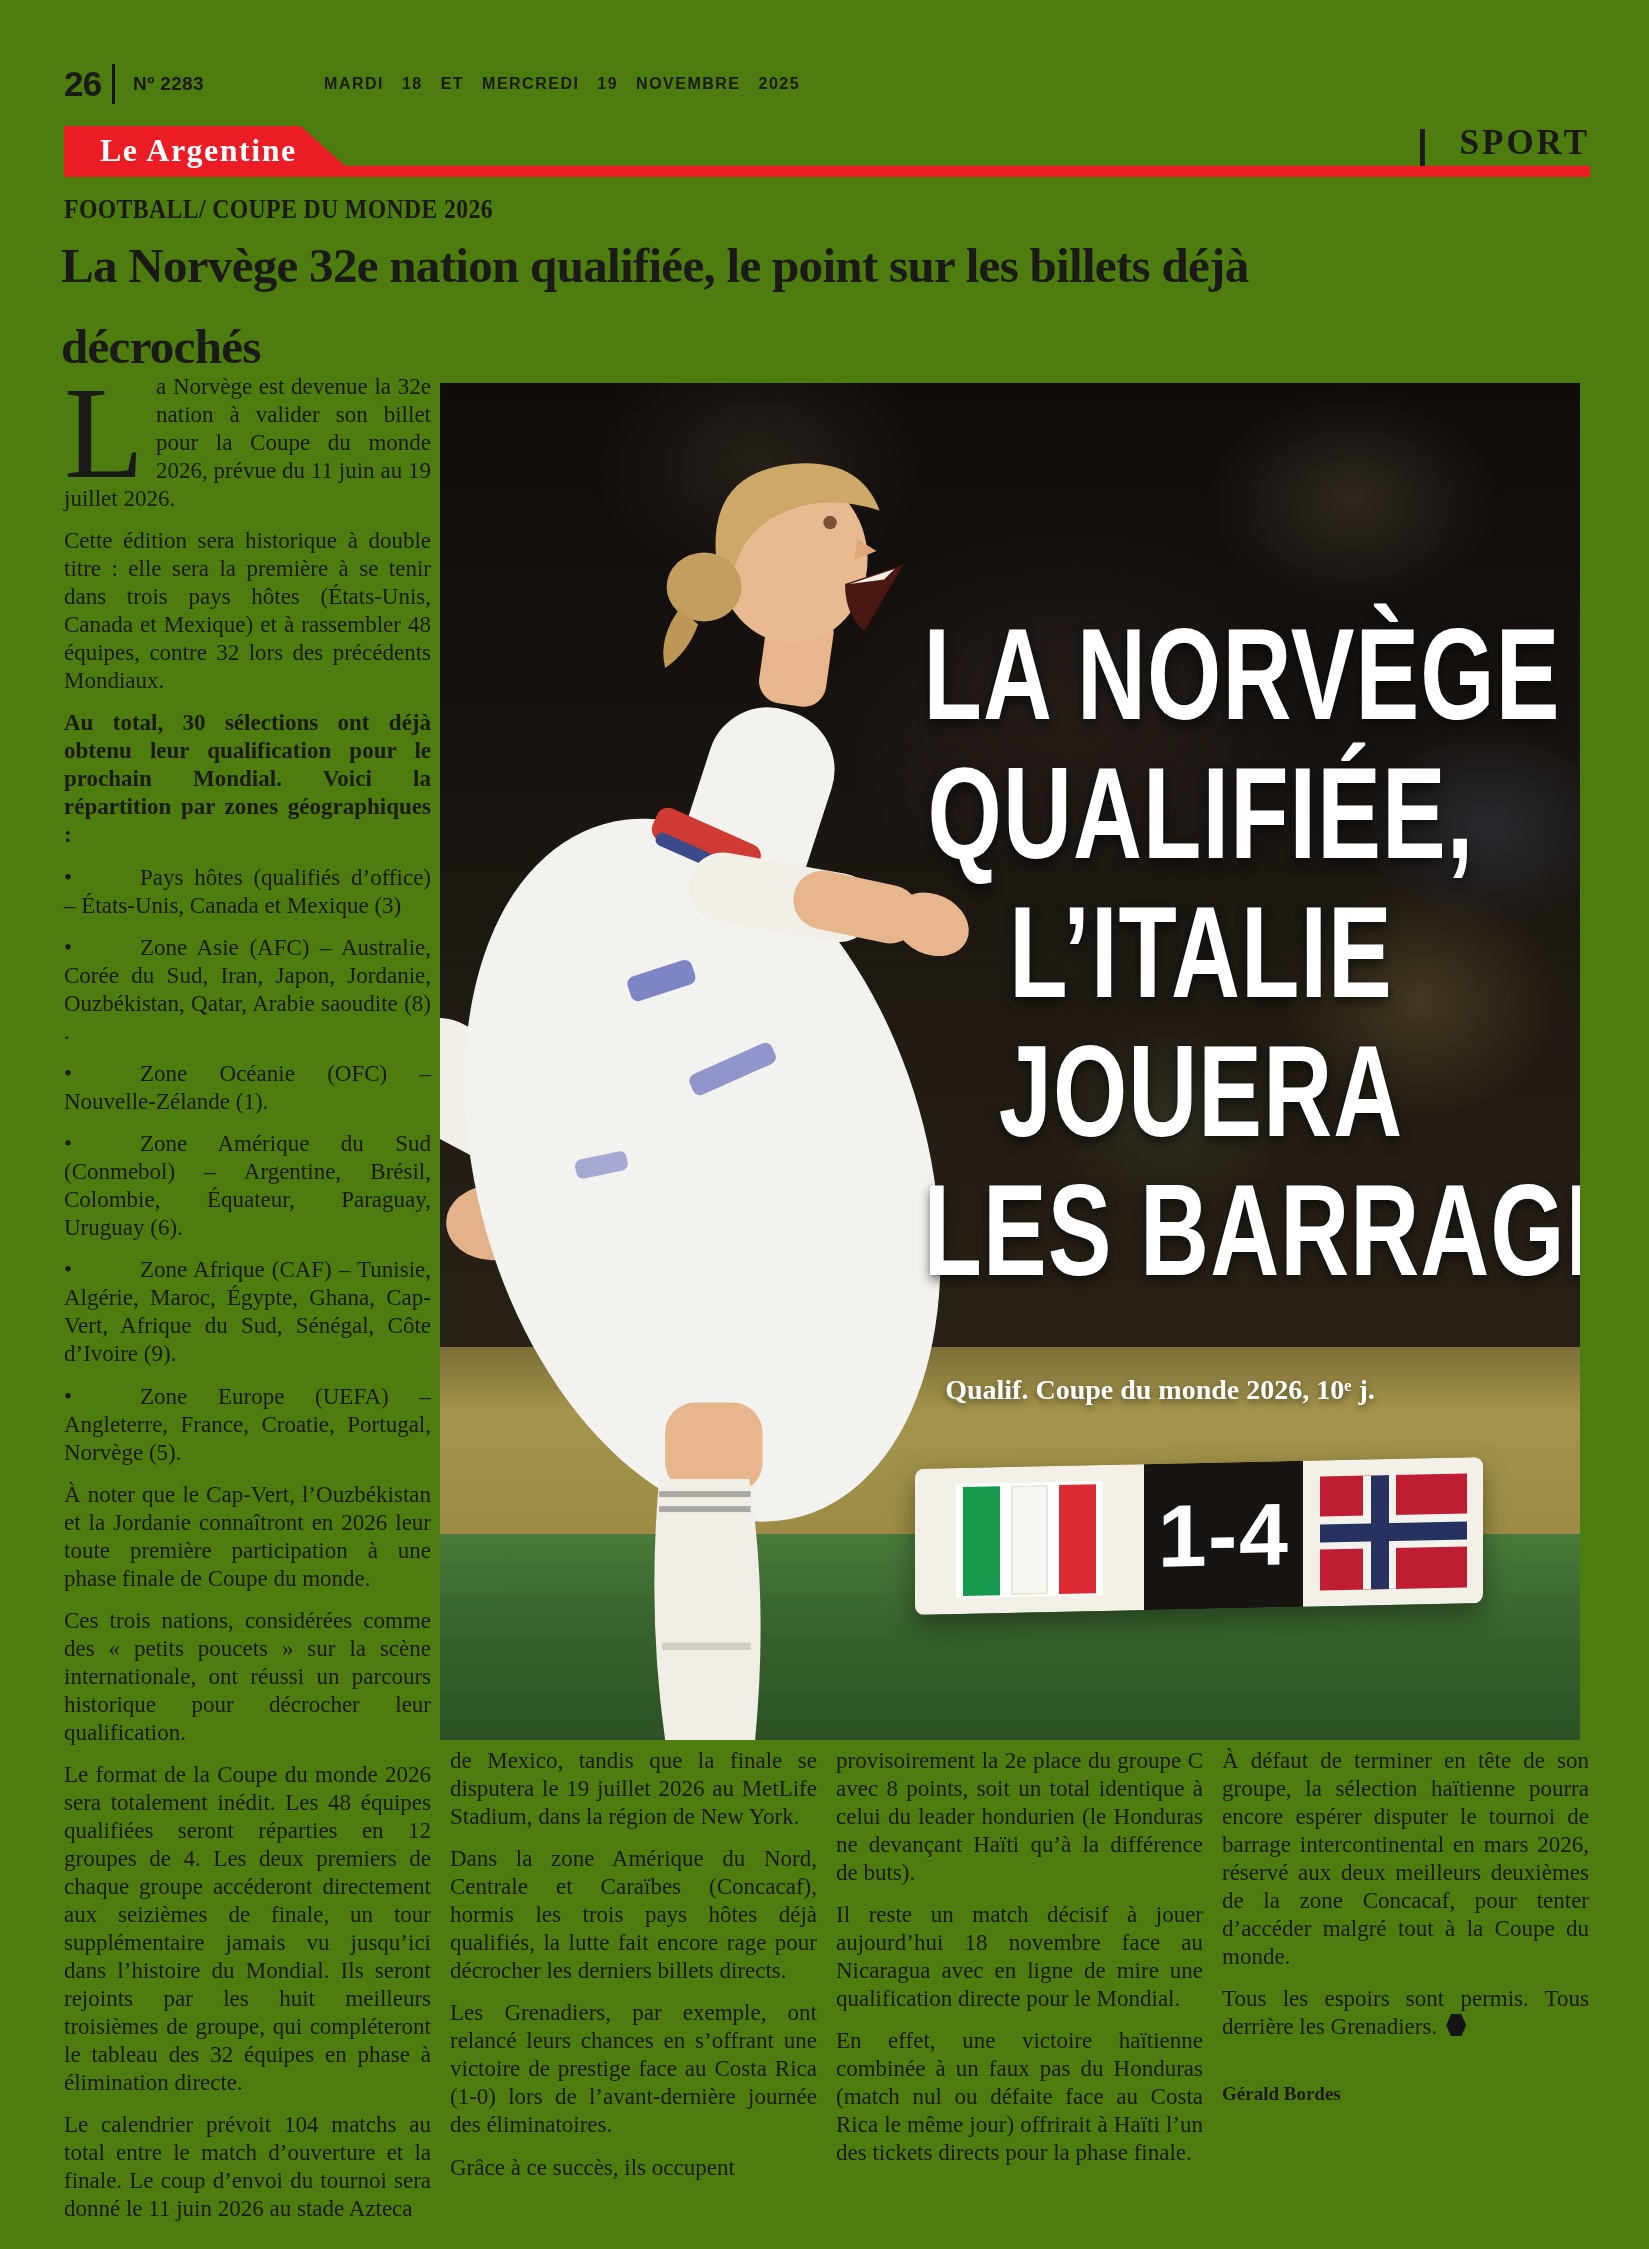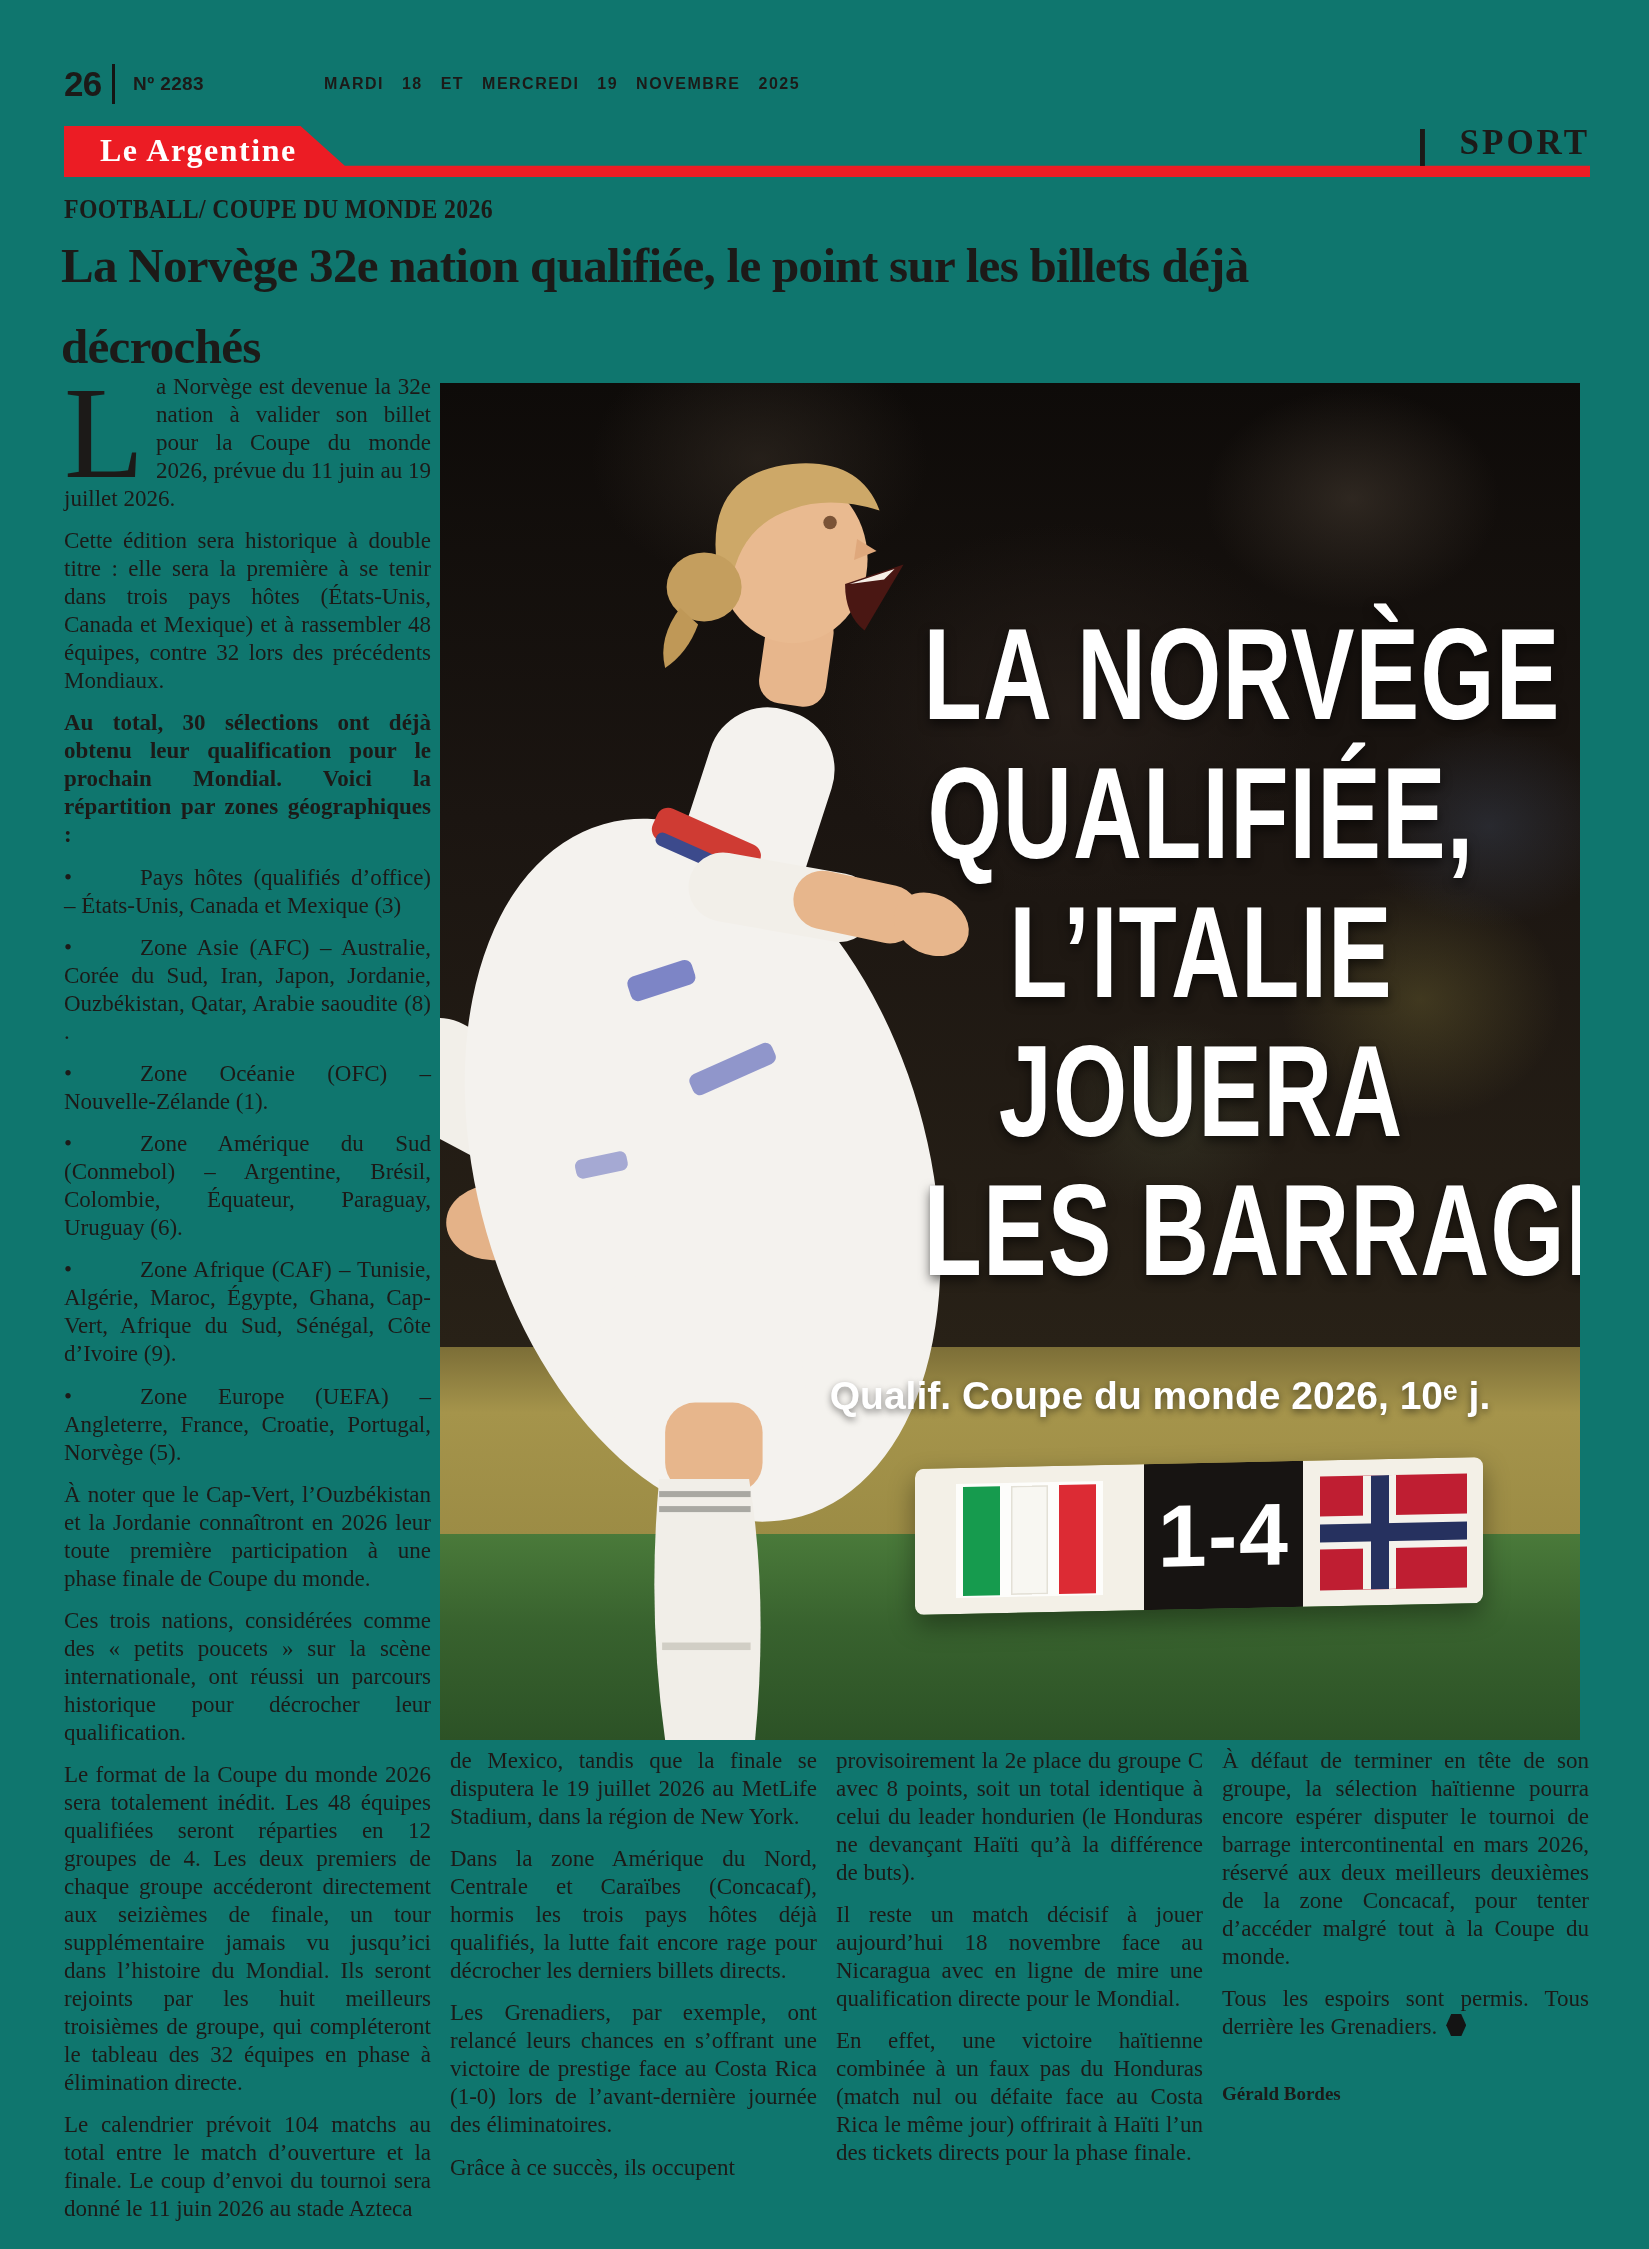--- a/index.html
+++ b/index.html
@@ -1,17 +1,17 @@
 <!DOCTYPE html>
 <html style="font-size:12px"><head>
 <meta charset="utf-8">
 <style>
   html,body{margin:0;padding:0;background:#e9e9e9;}
   .page{
-    position:relative; width:1650px; height:2250px; background:#0f766e;
+    position:relative; width:1650px; height:2250px; background:#4d7c0f;
     font-family:"Liberation Serif", serif; color:#1c1a18; overflow:hidden;
     margin:0 auto;
   }
   
   .topbar{position:absolute; left:64px; top:64px; display:flex; align-items:center;}
   .pagenum{font-family:"Liberation Sans",sans-serif; font-weight:bold; font-size:35px; letter-spacing:-0.7px;}
   .vbar{display:inline-block; width:3px; height:40px; background:#141414; margin:0 18px 0 10.5px;}
   .issue{font-family:"Liberation Sans",sans-serif; font-weight:bold; font-size:19px; letter-spacing:0.4px;}
   .date{font-family:"Liberation Sans",sans-serif; font-weight:bold; font-size:16px;
         margin-left:120px; letter-spacing:1.5px; word-spacing:12px;}
@@ -58,21 +58,21 @@
   .ph-pitch{position:absolute; left:0; top:1151px; width:1140px; height:206px;
     background:linear-gradient(180deg,#4a7a3a 0%,#38622e 45%,#2c5226 100%);}
   .player-svg{position:absolute; left:0; top:0;}
   
   .ov{position:absolute; left:386px; top:222px; width:750px; text-align:center;
       color:#ffffff; font-family:"Liberation Sans",sans-serif; font-weight:bold;}
   .ov-line{font-size:129px; line-height:139px; transform:scaleX(.74); transform-origin:center;
       white-space:nowrap; letter-spacing:1.5px;
       text-shadow:0 5.2px 12px rgba(0,0,0,.55), 0 0 2.2px rgba(0,0,0,.35);}
   .subline{position:absolute; left:315px; top:991px; width:810px; text-align:center; color:#fff;
-      font-family:Liberation Sans, sans-serif; font-weight:bold; font-size:39px;
+      font-family:Liberation Serif, serif; font-weight:bold; font-size:28px;
       text-shadow:0 3px 7.5px rgba(0,0,0,.45);}
   
   .score{position:absolute; left:475px; top:1080px; width:568px; height:146px; display:flex;
          transform:skewY(-1.2deg); border-radius:9px; overflow:hidden;
          box-shadow:0 10.5px 25.5px rgba(0,0,0,.38);}
   .seg{display:flex; align-items:center; justify-content:center;}
   .seg-white{background:#f3f0e7;}
   .seg-black{background:#171412; color:#ffffff; font-family:"Liberation Sans",sans-serif;
              font-weight:bold; font-size:88px; letter-spacing:1.5px;}
   .sb-left{width:229px;} .sb-mid{width:159px;} .sb-right{width:180px;}

